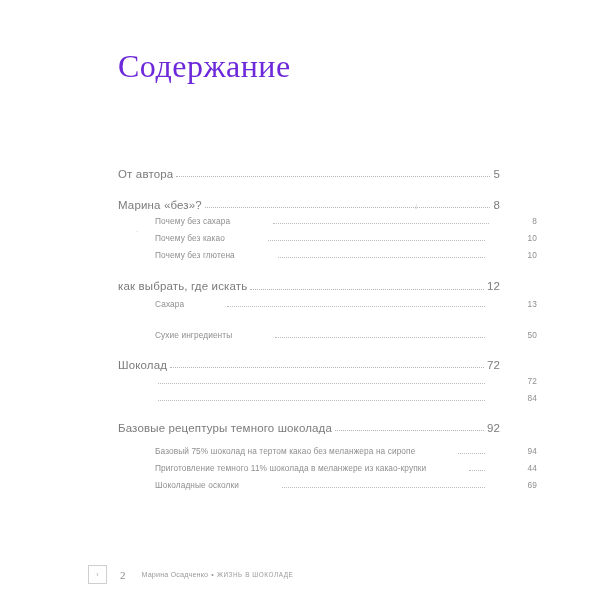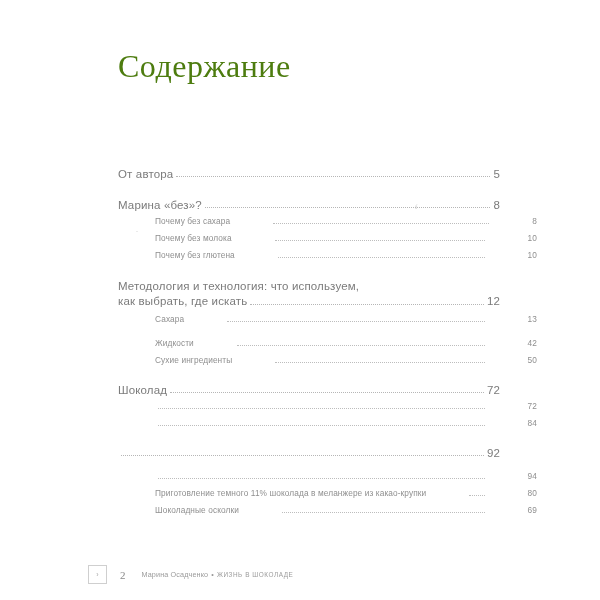--- a/index.html
+++ b/index.html
@@ -19,21 +19,21 @@
   }
 
   
   .toc-title {
     position: absolute;
     left: 118px;
     top: 28px;
     font-family: "Liberation Serif", serif;
     font-size: 32px;
     letter-spacing: 0.5px;
-    color: #4d7c0f;
+    color: #6d28d9;
     font-weight: 400;
     line-height: 1.1;
     white-space: nowrap;
   }
 
   
   .speck {
     position: absolute;
     color: #c9c9c9;
     font-size: 7px;
@@ -187,56 +187,50 @@
 
     <div class="gap-first"></div>
 
     <div class="toc-row lvl2">
       <span class="label">Почему без сахара</span>
       <span class="leader"></span>
       <span class="pageno">8</span>
     </div>
     <div class="gap-sub"></div>
     <div class="toc-row lvl2">
-      <span class="label">Почему без молока</span>
+      <span class="label">Почему без какао</span>
       <span class="leader"></span>
       <span class="pageno">10</span>
     </div>
     <div class="gap-sub"></div>
     <div class="toc-row lvl2">
       <span class="label">Почему без глютена</span>
       <span class="leader"></span>
       <span class="pageno">10</span>
     </div>
 
     <div class="gap-section"></div>
 
     <div class="lvl1-wrap">
-      <div class="firstline">Методология и технология: что используем,</div>
       <div class="toc-row">
         <span class="label">как выбрать, где искать</span>
         <span class="leader"></span>
         <span class="pageno">12</span>
       </div>
     </div>
 
     <div class="gap-first"></div>
 
     <div class="toc-row lvl2">
       <span class="label">Сахара</span>
       <span class="leader"></span>
       <span class="pageno">13</span>
     </div>
     <div class="gap-sub"></div>
     <div class="gap-sub"></div>
-    <div class="toc-row lvl2">
-      <span class="label">Жидкости</span>
-      <span class="leader"></span>
-      <span class="pageno">42</span>
-    </div>
     <div class="gap-sub"></div>
     <div class="toc-row lvl2">
       <span class="label">Сухие ингредиенты</span>
       <span class="leader"></span>
       <span class="pageno">50</span>
     </div>
 
     <div class="gap-section"></div>
 
     <div class="toc-row lvl1">
@@ -253,36 +247,38 @@
     </div>
     <div class="gap-sub"></div>
     <div class="toc-row lvl2">
       <span class="leader"></span>
       <span class="pageno">84</span>
     </div>
 
     <div class="gap-section"></div>
 
     <div class="toc-row lvl1">
+      <span class="label">Базовые рецептуры темного шоколада</span>
       <span class="leader"></span>
       <span class="pageno">92</span>
     </div>
 
     <div class="gap-first"></div>
 
     <div class="gap-sub"></div>
     <div class="toc-row lvl2">
+      <span class="label">Базовый 75% шоколад на тертом какао без меланжера на сиропе</span>
       <span class="leader"></span>
       <span class="pageno">94</span>
     </div>
     <div class="gap-sub"></div>
     <div class="toc-row lvl2">
       <span class="label">Приготовление темного 11% шоколада в меланжере из какао-крупки</span>
       <span class="leader"></span>
-      <span class="pageno">80</span>
+      <span class="pageno">44</span>
     </div>
     <div class="gap-sub"></div>
     <div class="toc-row lvl2">
       <span class="label">Шоколадные осколки</span>
       <span class="leader"></span>
       <span class="pageno">69</span>
     </div>
 
   </div>
 

